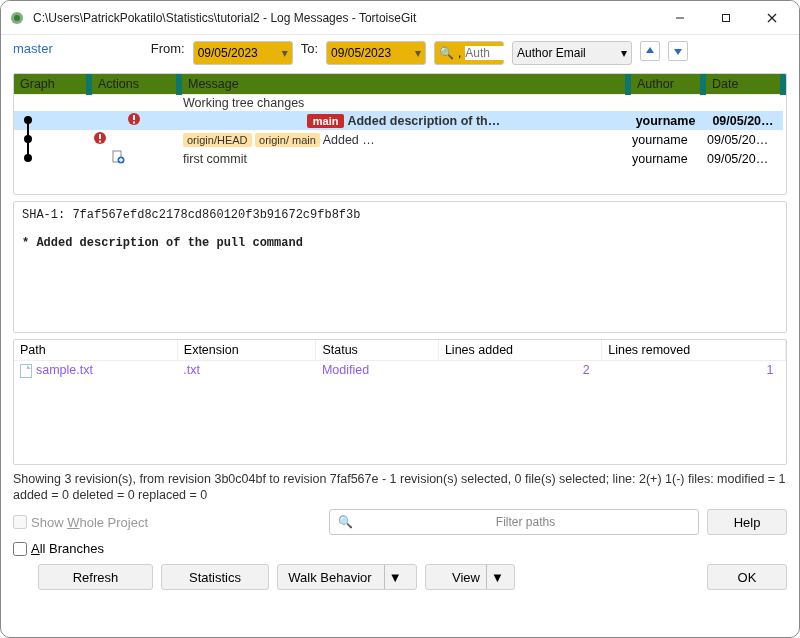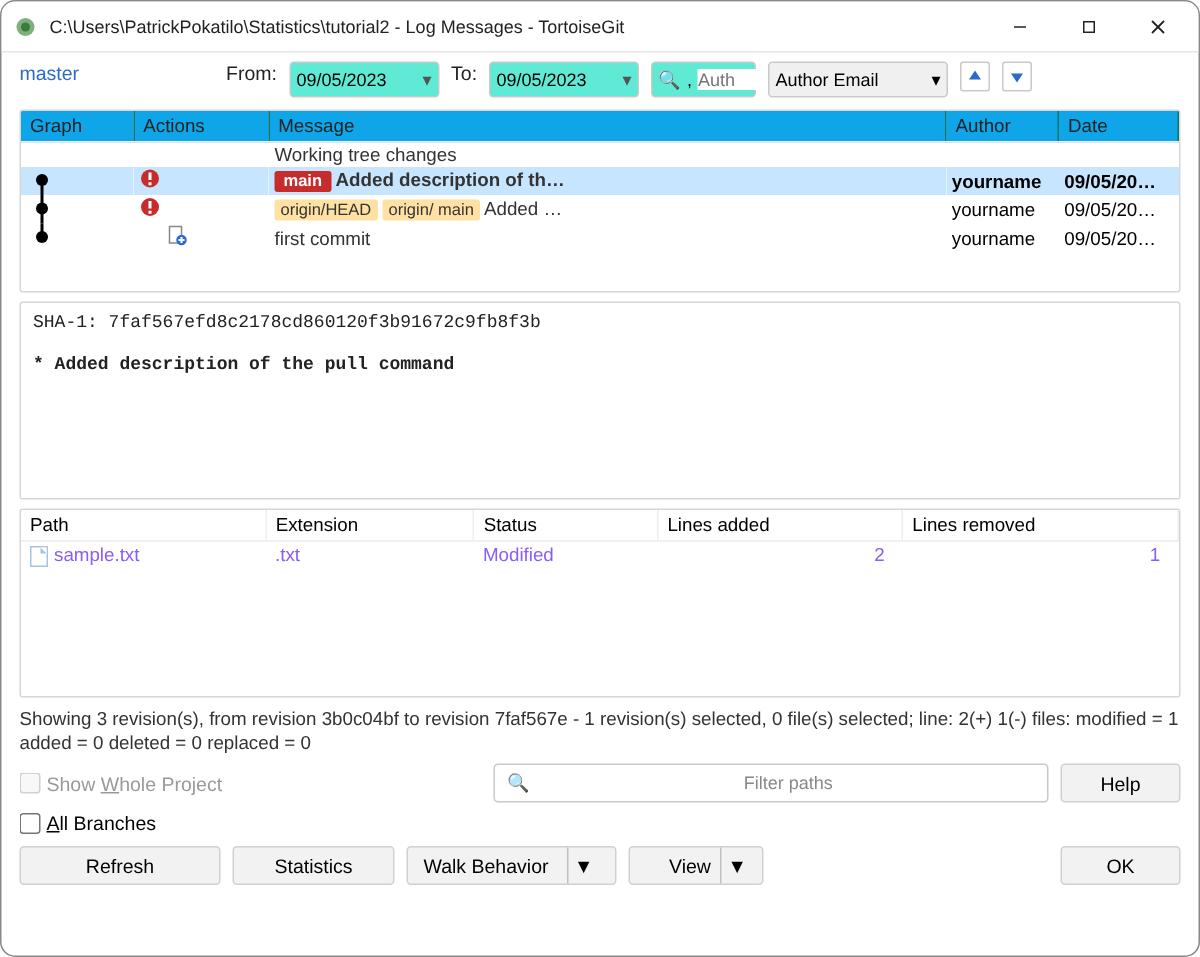--- a/index.html
+++ b/index.html
@@ -34,21 +34,21 @@
   .toolbar {
     padding: 6px 12px;
     display: flex;
     align-items: flex-start;
     gap: 8px;
   }
   .branch-link { color: #2a6bcc; font-size: 13px; cursor:pointer; padding-right: 90px;}
   .tl-label { font-size: 13px; color:#222; }
   .date-combo, .search-box, .author-combo {
     border: 1px solid #c9c9c9;
-    background: #5eead4;
+    background: #eab308;
     height: 24px;
     font-size: 12px;
     display: flex;
     align-items: center;
     padding: 0 4px;
     border-radius: 3px;
   }
   .date-combo { width: 100px; justify-content: space-between; }
   .date-combo .chev { color:#555; }
   .search-box { width: 70px; gap:4px; }
@@ -66,25 +66,25 @@
     margin: 2px 12px 6px 12px;
     border: 1px solid #d6d6d6;
     border-radius: 2px;
     height: 122px;
     overflow: hidden;
     position: relative;
   }
   table.log { width: 100%; border-collapse: collapse; font-size: 12.5px; }
   table.log th {
     text-align: left; font-weight: normal; color:#222;
-    padding: 3px 6px; border-right: 1px solid #0f766e; border-bottom:1px solid #eee; background:#0ea5e9;
+    padding: 3px 6px; border-right: 6px solid #0f766e; border-bottom:1px solid #eee; background:#4d7c0f;
   }
   table.log td { padding: 1px 4px; white-space: nowrap; overflow: hidden; text-overflow: ellipsis; }
   table.log tr.working td { color:#222; }
-  table.log tr.selected td { background: #c7e5ff; font-weight:bold; color:#000; }
+  table.log tr.selected td { background: #c7e5ff; font-weight:bold; color:#000;text-align:center; }
   table.log tr td.msg { color:#333; }
   .col-graph { width: 75px; }
   .col-actions { width: 90px; }
   .col-message { width: auto; }
   .col-author { width: 75px; }
   .col-date { width: 80px; }
   .tag-main {
     background: #c72c2c; color:#fff; font-weight:bold; font-size:11px;
     padding: 1px 6px; border-radius:2px; display:inline-block;
   }
@@ -344,21 +344,21 @@
     </div>
     <div class="btn" style="width:80px;">Help</div>
   </div>
   <div class="bottom-row1" style="margin-top:6px;">
     <label class="check">
       <input type="checkbox" style="">
       <span><u class="ul">A</u>ll Branches</span>
     </label>
   </div>
   <div class="bottom-row2" style="margin-top:8px;">
-    <div class="btn" style="width:134px;">Refresh</div>
+    <div class="btn" style="width:115px;margin-left:25px;">Refresh</div>
     <div class="btn" style="width:108px;">Statistics</div>
     <div class="btn split" style="width:140px;gap:12px;">
       <span>Walk Behavior</span>
       <span class="split-arrow">▼</span>
     </div>
     <div class="btn split" style="width:90px;padding-left:20px;">
       <span>View</span>
       <span class="split-arrow">▼</span>
     </div>
     <div class="spacer"></div>

